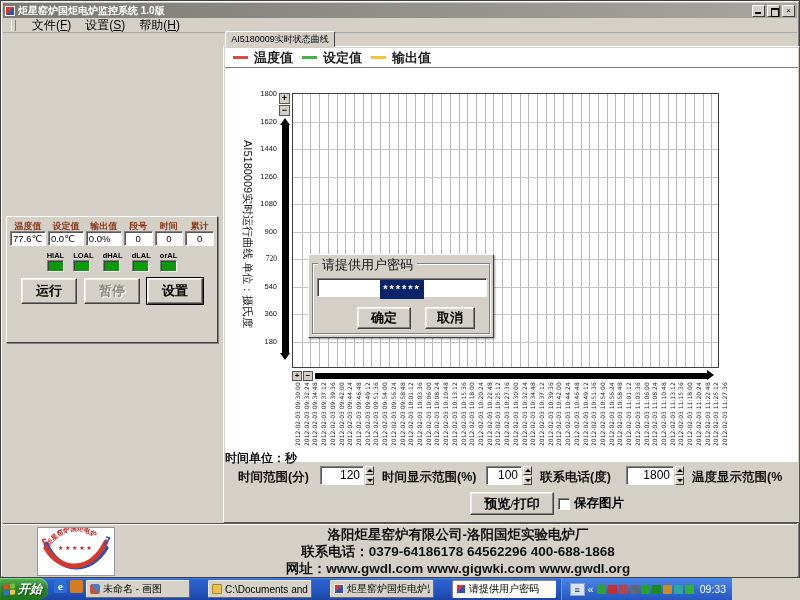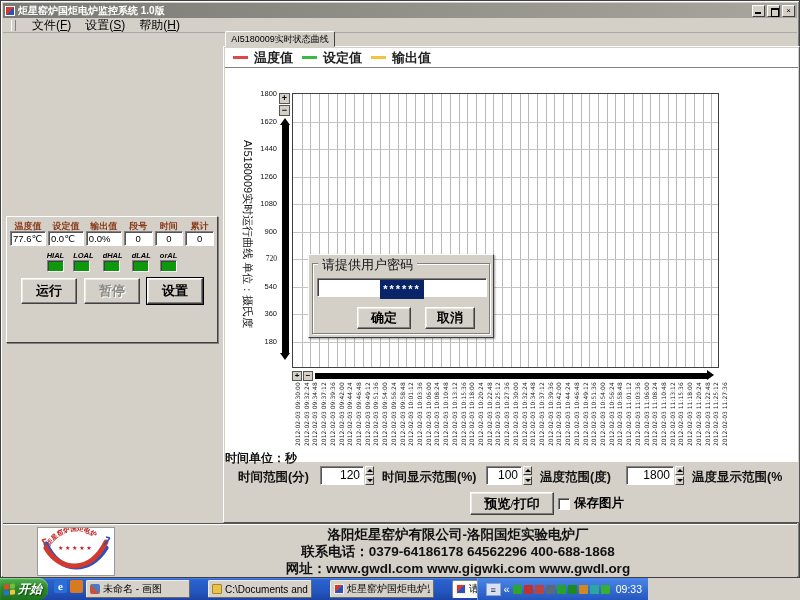--- a/index.html
+++ b/index.html
@@ -45,21 +45,21 @@
   .sfield { flex:1.25; min-width:0; }
   .sfield.narrow { flex:1; }
   .slabel { font-size:9px; font-weight:bold; color:#8a3a1a; text-align:center;
     white-space:nowrap; height:11px; }
   .sval { height:15px; background:#fff; border:1px solid; border-color:#808080 #fff #fff #808080;
     box-shadow:inset 1px 1px 0 #555; font-size:9.5px; line-height:13px; padding-left:2px;
     white-space:nowrap; overflow:hidden; }
   .sfield.narrow .sval { text-align:center; padding-left:0; }
   .alarm-row { display:flex; justify-content:center; gap:9px; margin-top:5px; }
   .alarm { text-align:center; }
-  .alabel { font-size:7.5px; font-weight:bold; height:9px;font-style:italic; }
+  .alabel { font-size:7.5px; font-weight:bold; height:9px; }
   .abox { width:17px; height:12px; border:1px solid; border-color:#808080 #fff #fff #808080;
     box-shadow:inset 1px 1px 0 #404040; }
   .sp-btns { display:flex; justify-content:space-between; padding:6px 14px 0 14px; }
   .btn { background:#d4d0c8; border:1px solid; border-color:#fff #404040 #404040 #fff;
     box-shadow:inset -1px -1px 0 #808080, inset 1px 1px 0 #ecebe5;
     font-size:13px; font-weight:bold; font-family:Liberation Serif, serif; text-align:center; cursor:default; }
   .sp-btn { width:56px; height:26px; line-height:24px; }
   .btn-disabled { color:#8a8a84; text-shadow:1px 1px 0 #fff; }
   .btn-default { outline:1px solid #000; }
 
@@ -153,21 +153,21 @@
 
   
   .footer { position:absolute; left:2px; top:522px; right:2px; height:54px;
     background:#d4d0c8; border-top:1px solid #555; box-shadow:inset 0 1px 0 #fff; }
   .logo { position:absolute; left:34px; top:3px; width:78px; height:49px;
     background:#fff; border:1px solid #999; }
   .footer-text { position:absolute; left:170px; top:2px; width:570px; text-align:center;
     font-size:13.5px; font-weight:bold; color:#111; line-height:17px; white-space:nowrap; }
 
   
-  .taskbar { position:absolute; left:0; top:578px; width:648px; height:22px;
+  .taskbar { position:absolute; left:0; top:578px; width:732px; height:22px;
     background:linear-gradient(180deg,#4b86e8 0%,#2b62d0 8%,#2456bf 60%,#1c44a4 100%); }
   .start-btn { position:absolute; left:0; top:0; width:48px; height:22px;
     background:linear-gradient(180deg,#53b153,#2c8a2b 45%,#1e731d);
     border-radius:0 9px 9px 0; display:flex; align-items:center; gap:3px; padding-left:4px;
     box-shadow:inset 0 1px 1px #8fd48f; }
   .flag { width:11px; height:11px; display:grid; grid-template-columns:5px 5px; gap:1px;
     transform:skewY(-6deg); }
   .flag span { width:5px; height:5px; border-radius:1px; }
   .start-label { color:#fff; font-size:12px; font-weight:bold; font-style:italic;
     text-shadow:1px 1px 1px rgba(0,0,0,.5); }
@@ -446,21 +446,21 @@
                 </div>
             </div>
             <div class="ctl-label" style="left:158px">时间显示范围(%)</div>
             <div class="spin" style="left:262px;width:46px">
               <div class="spin-val">100</div>
               <div class="spin-arrows">
                   <div class="sarr up"></div>
                   <div class="sarr dn"></div>
                 </div>
             </div>
-            <div class="ctl-label" style="left:316px">温度范围(度)</div>
+            <div class="ctl-label" style="left:316px">联系电话(度)</div>
             <div class="spin" style="left:402px;width:58px">
               <div class="spin-val">1800</div>
               <div class="spin-arrows">
                   <div class="sarr up"></div>
                   <div class="sarr dn"></div>
                 </div>
             </div>
             <div class="ctl-label" style="left:468px">温度显示范围(%</div>
           </div>
 

